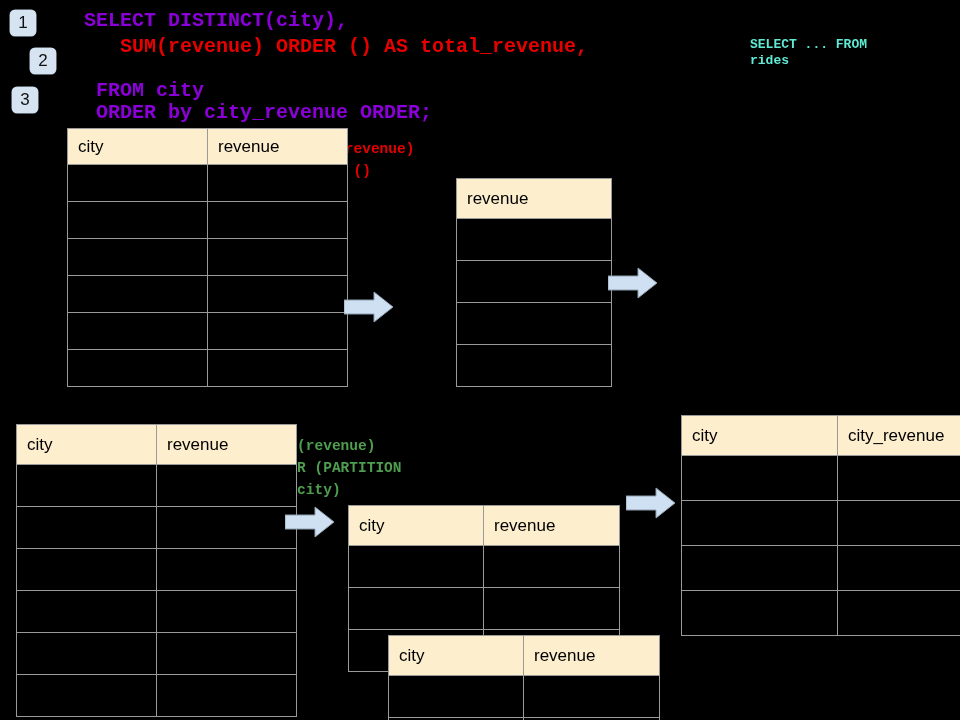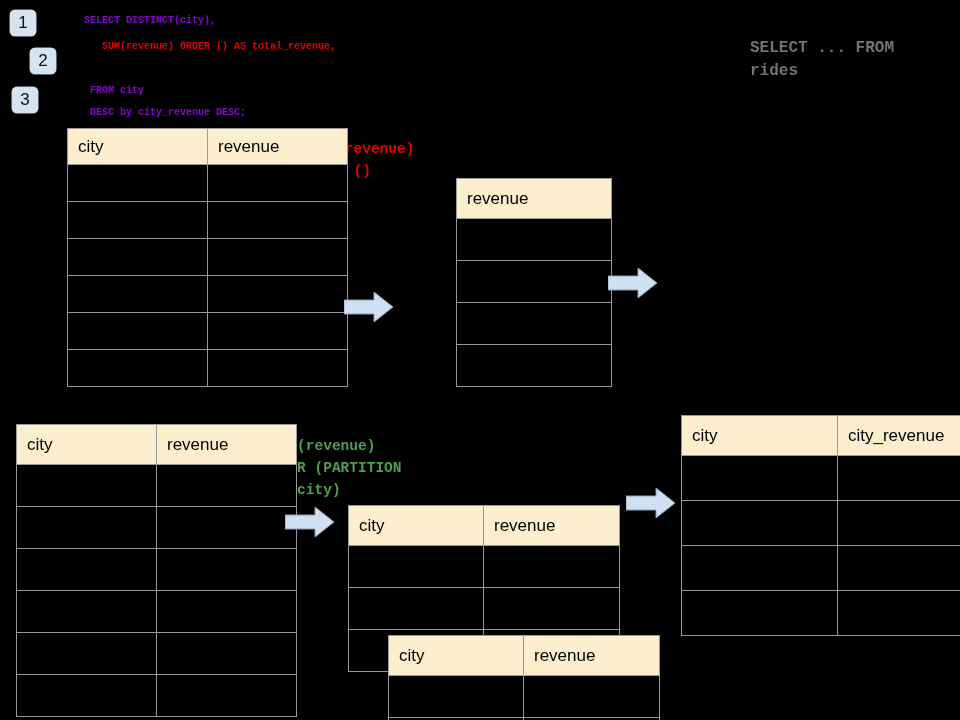--- a/index.html
+++ b/index.html
@@ -6,36 +6,36 @@
   body{
     width:960px;height:720px;position:relative;overflow:hidden;
     font-family:"Liberation Sans",sans-serif;
   }
   .stage{position:absolute;left:0;top:0;width:960px;height:720px;}
 
   
   .code{
     position:absolute;
     font-family:"Liberation Mono","DejaVu Sans Mono",monospace;
-    font-size:10px;
+    font-size:20px;
     font-weight:bold;
     line-height:22px;
     white-space:pre;
     letter-spacing:0px;
     text-align:center;
   }
   .c-purple{color:#8b00d8;}
   .c-red{color:#e60000;}
   .c-green{color:#4f9e4f;}
 
   .note-right{
     position:absolute;
     font-family:"Liberation Mono","DejaVu Sans Mono",monospace;
-    font-size:16px;font-weight:bold;line-height:23px;
-    color:#737373;white-space:pre;
+    font-size:13px;font-weight:bold;line-height:16px;
+    color:#5eead4;white-space:pre;
   }
 
   
   .badge{
     position:absolute;
     width:26px;height:26px;
     background:#d6e4f2;
     border-radius:5px;
     color:#111;
     font-family:"Liberation Sans",sans-serif;
@@ -82,21 +82,21 @@
 
 <div class="stage">
 
   <div class="code c-purple" style="left:84px;top:10px;">SELECT DISTINCT(city),</div>
 
   <div class="code c-red" style="left:84px;top:36px;">   SUM(revenue) ORDER () AS total_revenue,</div>
 
 
   <div class="code c-purple" style="left:84px;top:80px;"> FROM city</div>
 
-  <div class="code c-purple" style="left:84px;top:102px;"> DESC by city_revenue DESC;</div>
+  <div class="code c-purple" style="left:84px;top:102px;"> ORDER by city_revenue ORDER;</div>
 
   <div class="note-right" style="left:750px;top:37px;">SELECT ... FROM
 rides</div>
 
   <div class="badge" style="left:10px;top:10px;">1</div>
   <div class="badge" style="left:30px;top:48px;">2</div>
   <div class="badge" style="left:12px;top:87px;">3</div>
 
   <div class="annot c-red" style="left:310px;top:138px;">SUM(revenue)
 OVER ()</div>

